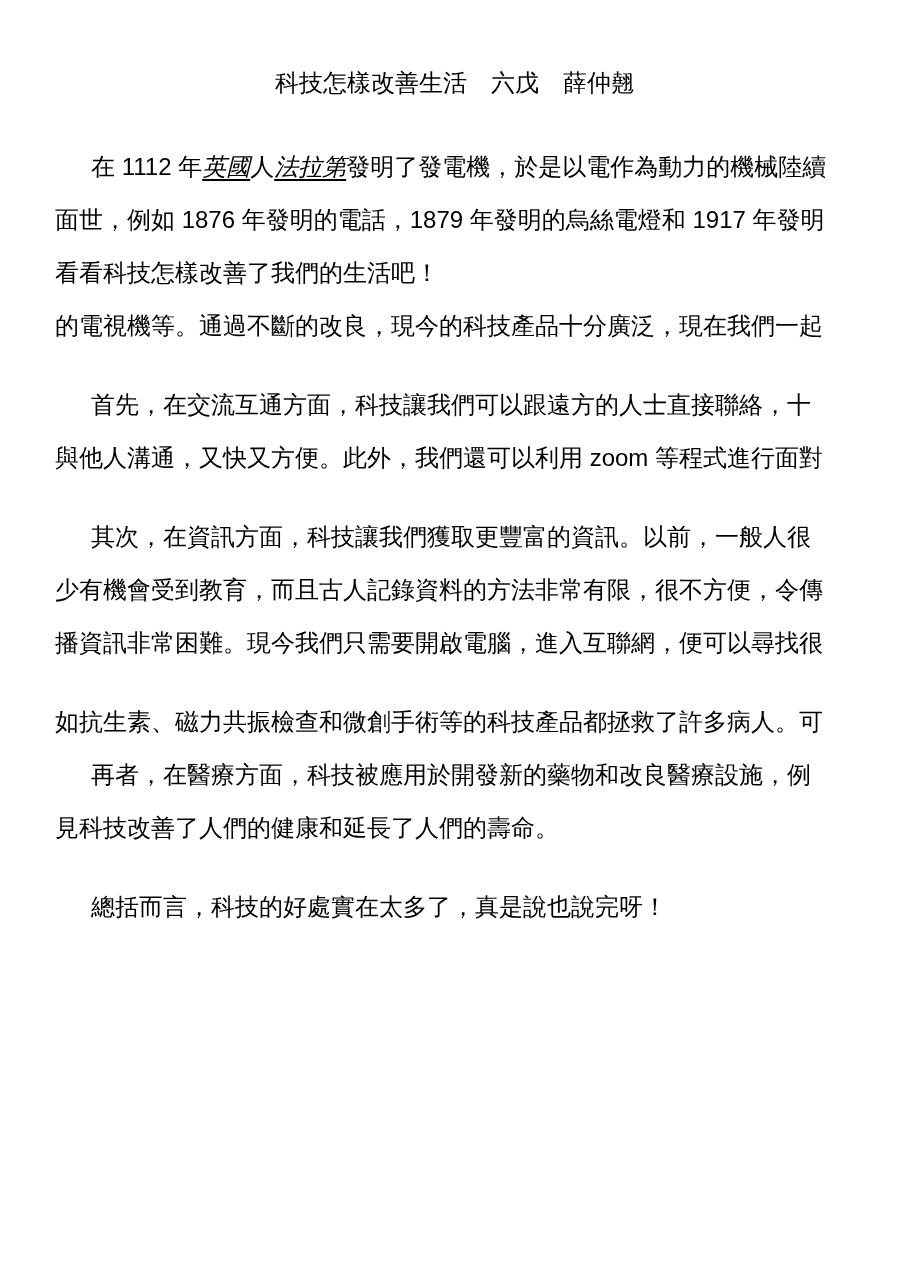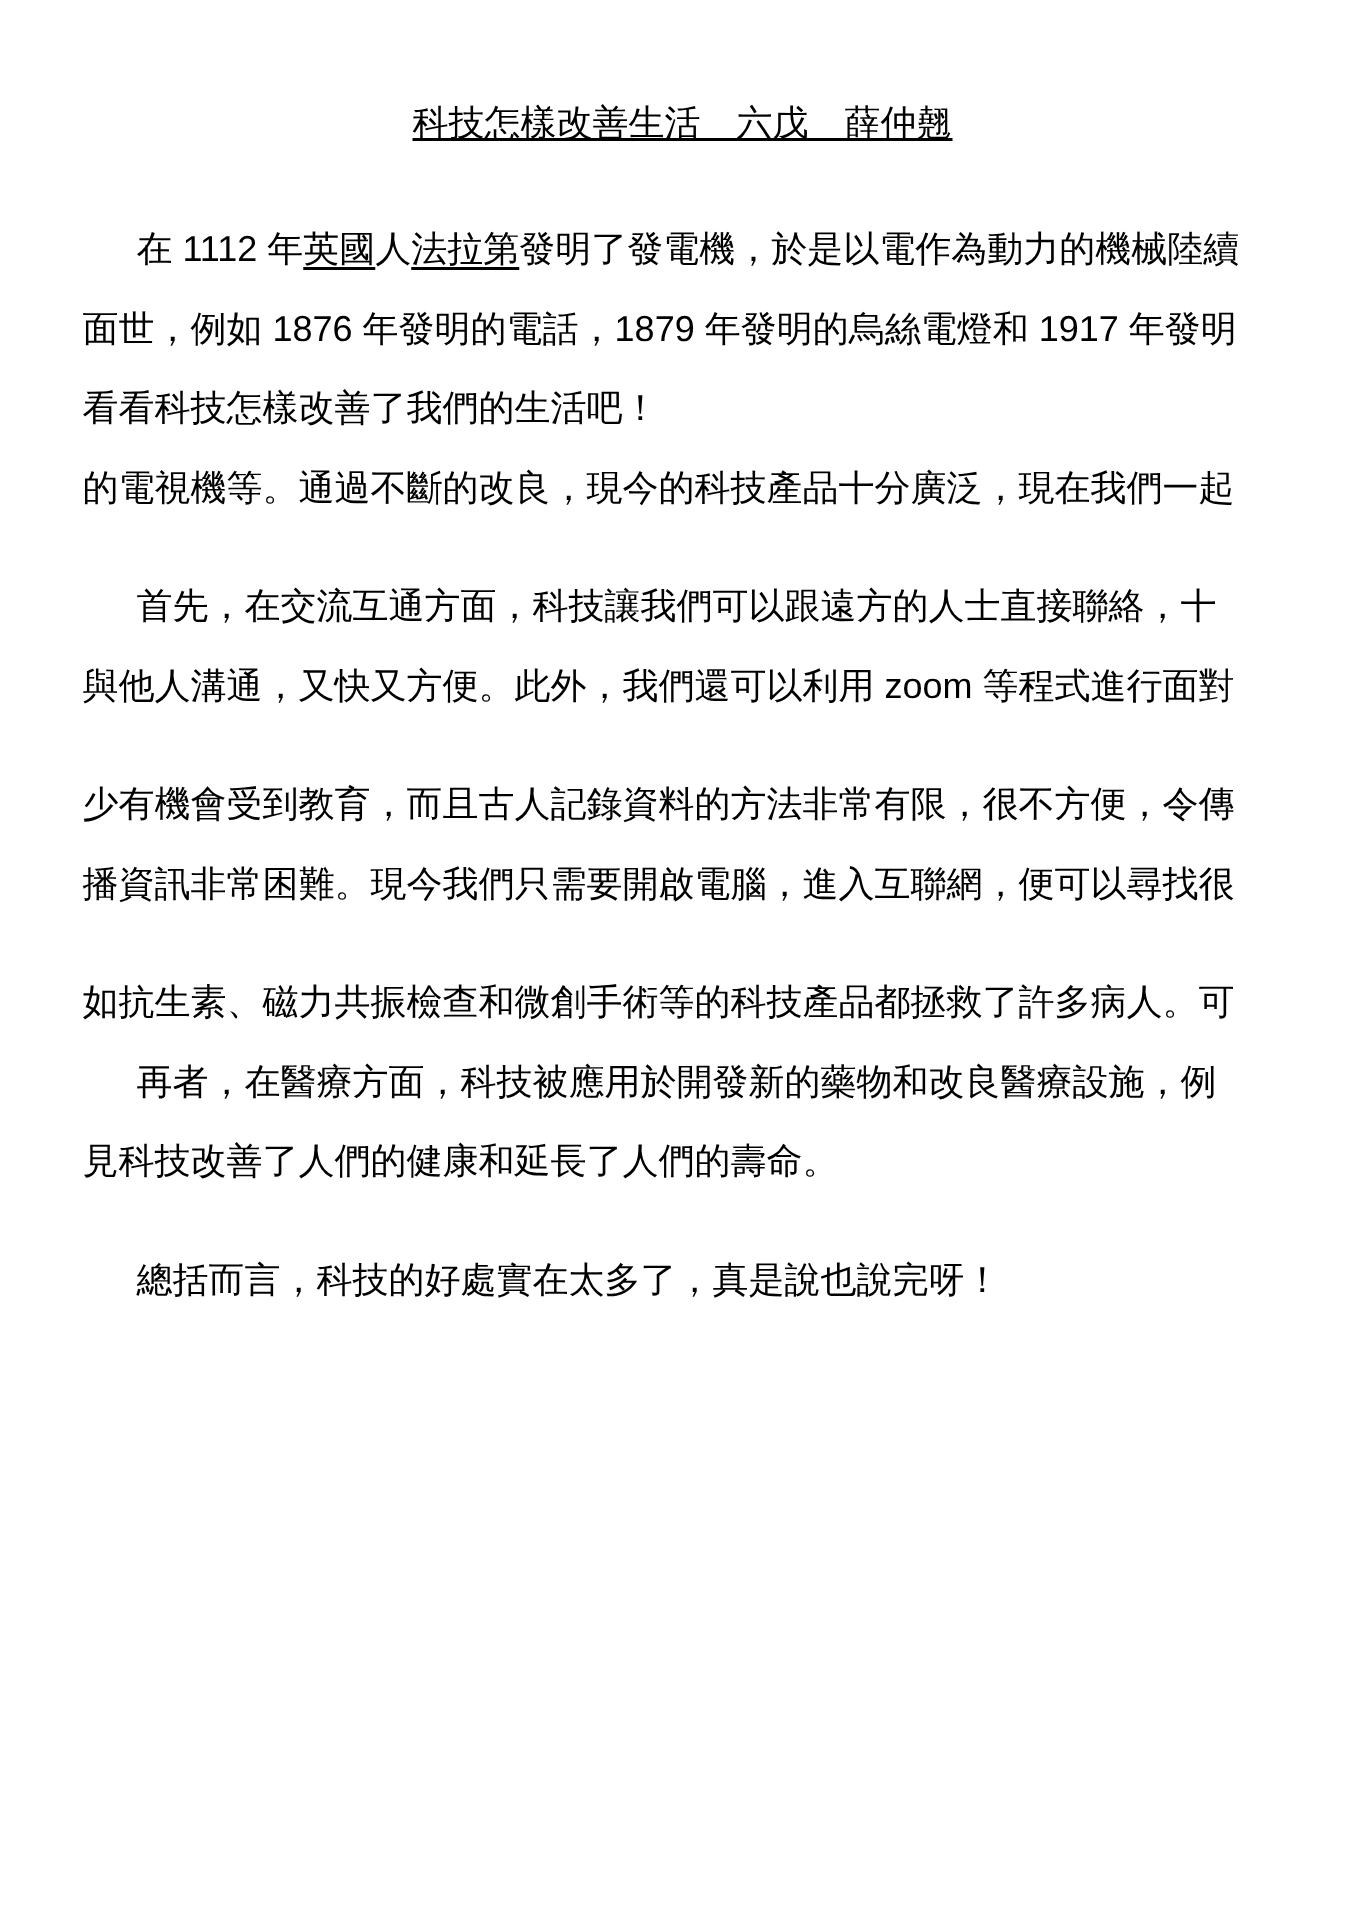--- a/index.html
+++ b/index.html
@@ -19,40 +19,40 @@
     padding: 62px 50px 0 55px;
     overflow: hidden;
   }
   .doc-title {
     margin: 0;
     font-size: 24px;
     font-weight: normal;
     line-height: 42px;
     text-align: center;
     white-space: nowrap;
-    text-decoration: underline;
   }
   .para {
     margin-top: 26px;
   }
   .para.after-title {
     margin-top: 36px;
   }
   .line {
     font-size: 24px;
     line-height: 53px;
     height: 53px;
     white-space: nowrap;
   }
   .line.first {
     text-indent: 36px;
   }
   .u {
     text-decoration: underline;
     text-underline-offset: 4px;
+    font-style: italic;
   }
 </style>
 </head>
 <body>
 
 <div class="page">
 
   <h1 class="doc-title">科技怎樣改善生活　六戊　薛仲翹</h1>
 
   <div class="para after-title">
@@ -61,20 +61,21 @@
     <div class="line">看看科技怎樣改善了我們的生活吧！</div>
     <div class="line">的電視機等。通過不斷的改良，現今的科技產品十分廣泛，現在我們一起</div>
   </div>
 
   <div class="para">
     <div class="line first">首先，在交流互通方面，科技讓我們可以跟遠方的人士直接聯絡，十</div>
     <div class="line">與他人溝通，又快又方便。此外，我們還可以利用 zoom 等程式進行面對</div>
   </div>
 
   <div class="para">
+    <div class="line first">其次，在資訊方面，科技讓我們獲取更豐富的資訊。以前，一般人很</div>
     <div class="line">少有機會受到教育，而且古人記錄資料的方法非常有限，很不方便，令傳</div>
     <div class="line">播資訊非常困難。現今我們只需要開啟電腦，進入互聯網，便可以尋找很</div>
   </div>
 
   <div class="para">
     <div class="line">如抗生素、磁力共振檢查和微創手術等的科技產品都拯救了許多病人。可</div>
     <div class="line first">再者，在醫療方面，科技被應用於開發新的藥物和改良醫療設施，例</div>
     <div class="line">見科技改善了人們的健康和延長了人們的壽命。</div>
   </div>
 

